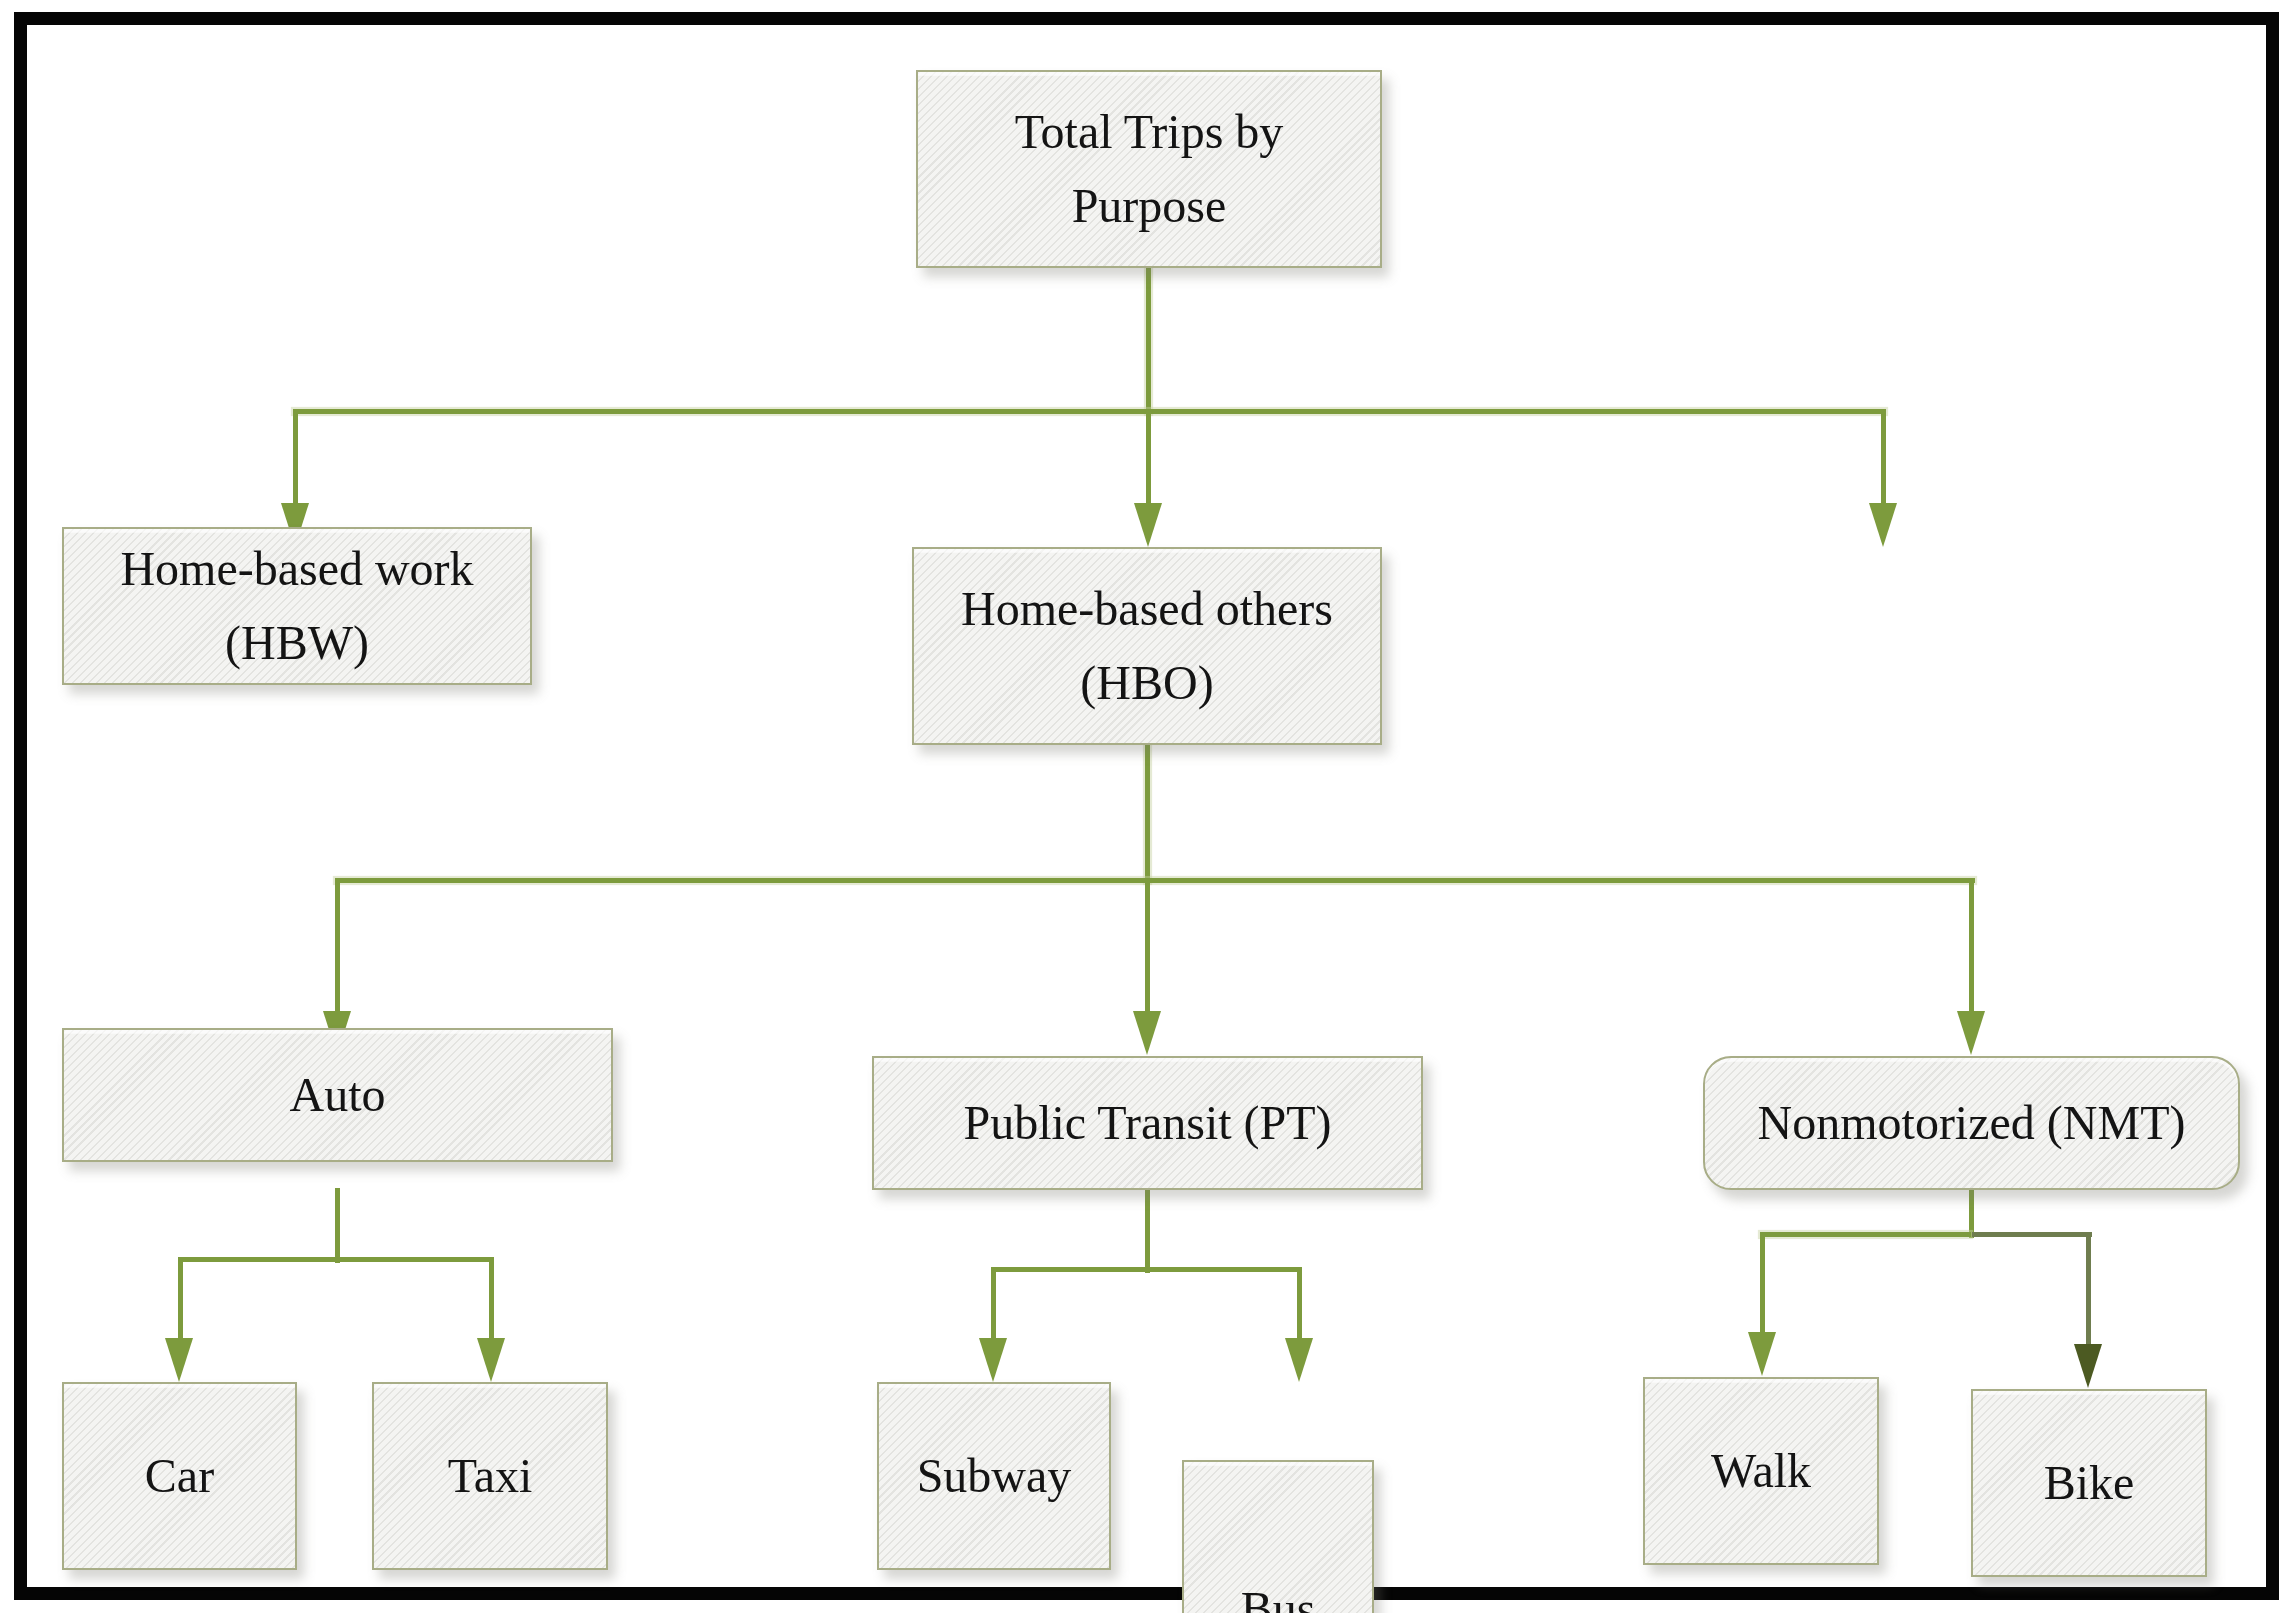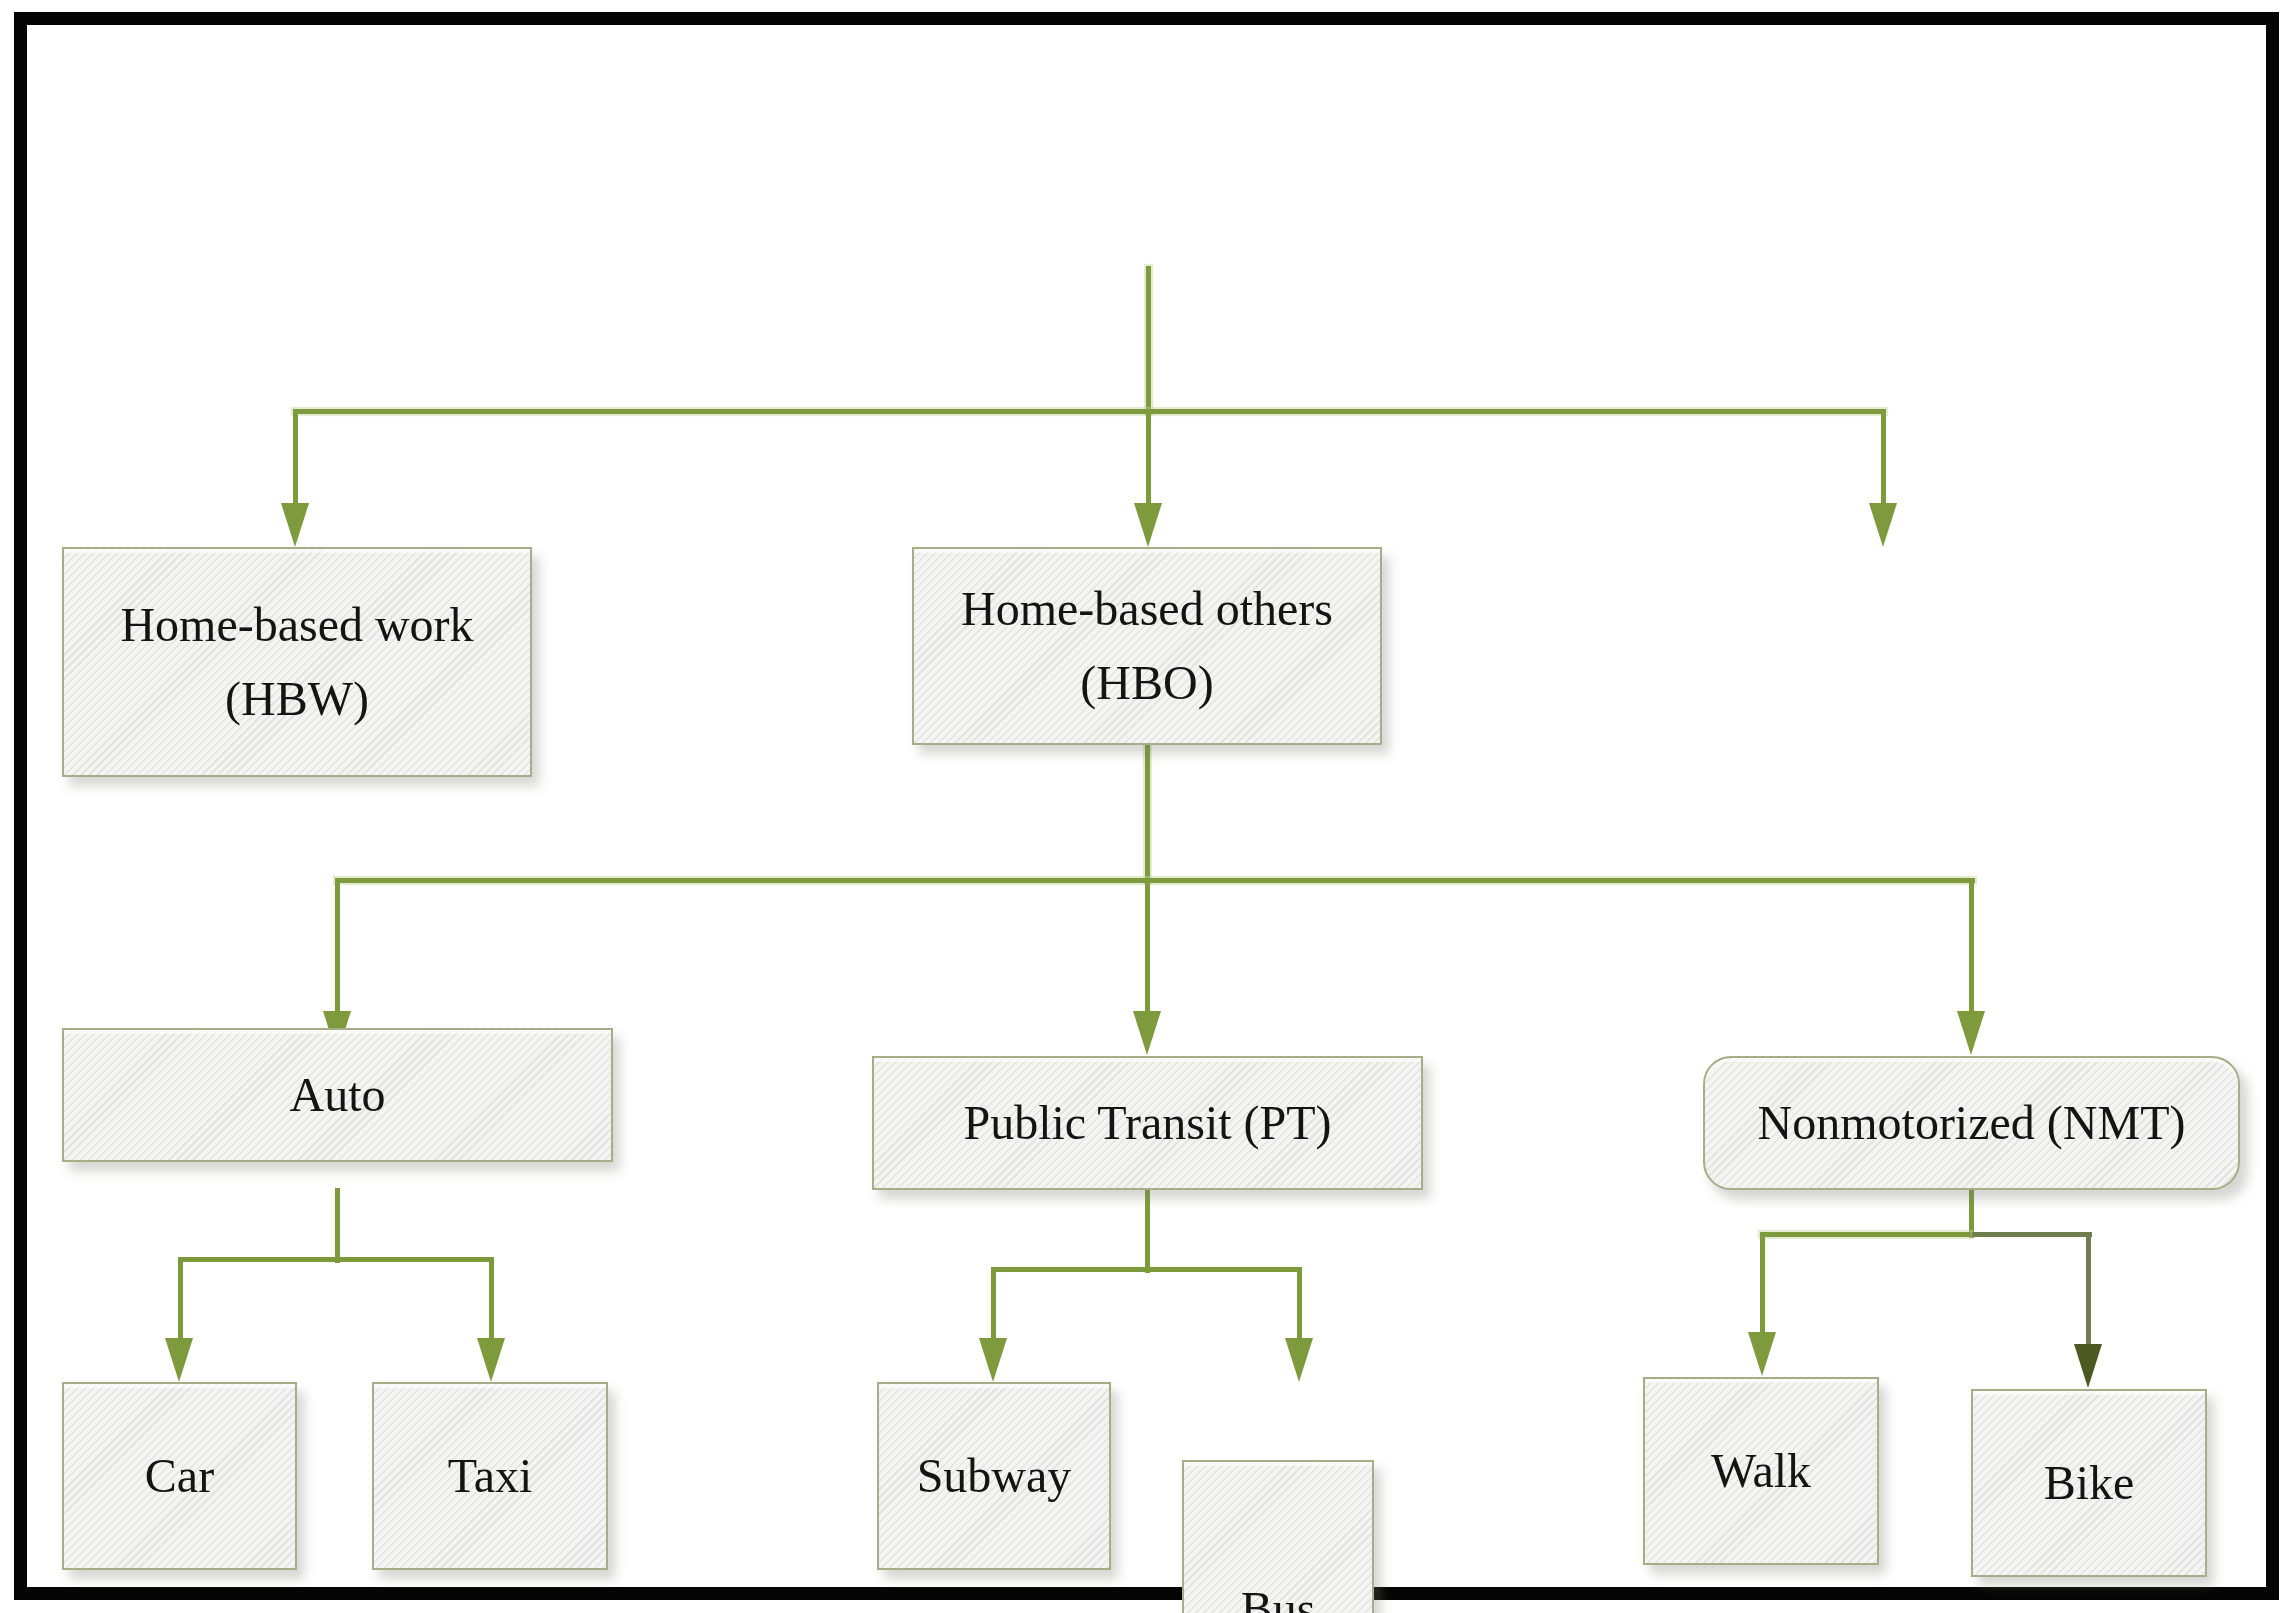--- a/index.html
+++ b/index.html
@@ -88,22 +88,26 @@
   <div class="arrow" style="left:1285px;top:1338px;"></div>
 
   <div class="conn" style="left:1969px;top:1188px;width:5.2px;height:50px;"></div>
   <div class="conn halo" style="left:1760px;top:1232px;width:211px;height:5.2px;"></div>
   <div class="conn muted" style="left:1972px;top:1232px;width:120px;height:5.2px;"></div>
   <div class="conn" style="left:1760px;top:1232px;width:5.2px;height:105px;"></div>
   <div class="arrow" style="left:1748px;top:1332px;"></div>
   <div class="conn muted" style="left:2086px;top:1232px;width:5.2px;height:117px;"></div>
   <div class="arrow dark" style="left:2074px;top:1344px;"></div>
 
+  <div class="node" style="left:916px;top:70px;width:466px;height:198px;">
+    <span class="l">Total Trips by</span>
+    <span class="l">Purpose</span>
+  </div>
 
-  <div class="node" style="left:62px;top:547px;width:470px;height:230px;">
+  <div class="node" style="left:62px;top:527px;width:470px;height:158px;">
     <span class="l">Home-based work</span>
     <span class="l">(HBW)</span>
   </div>
 
   <div class="node" style="left:912px;top:547px;width:470px;height:198px;">
     <span class="l">Home-based others</span>
     <span class="l">(HBO)</span>
   </div>
 
 

